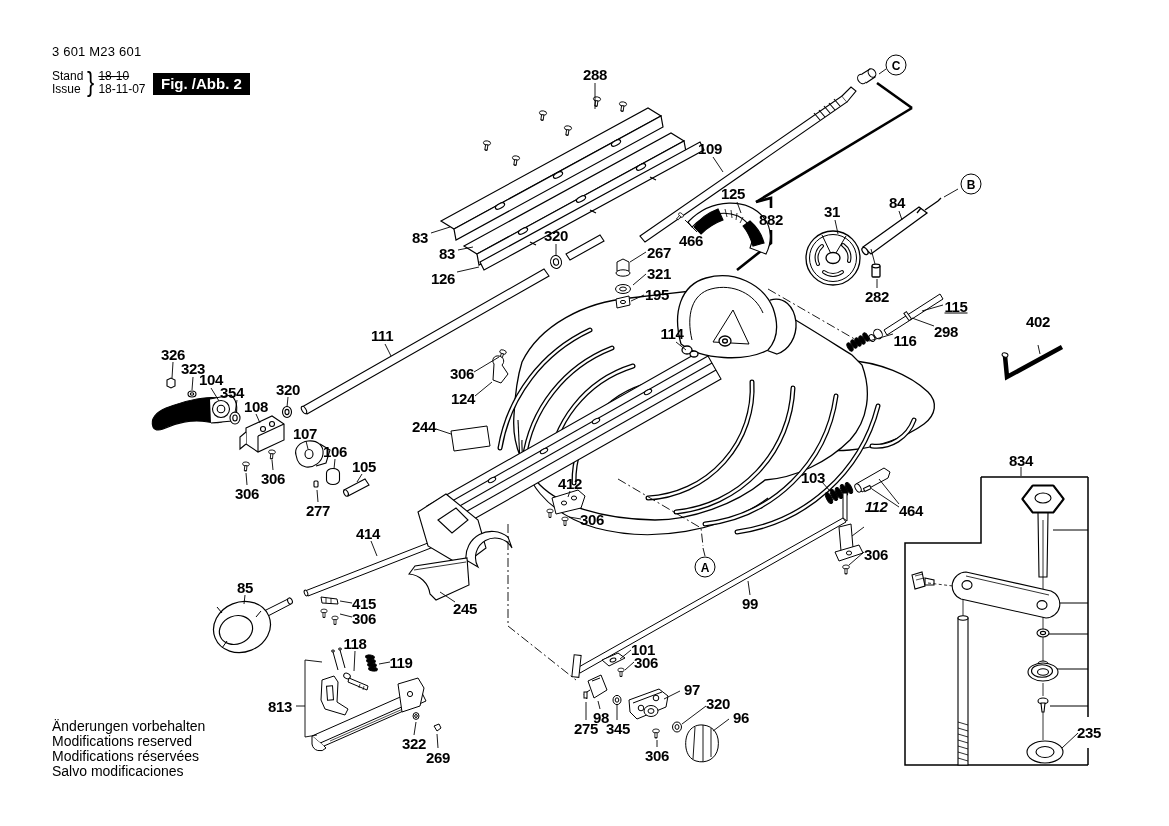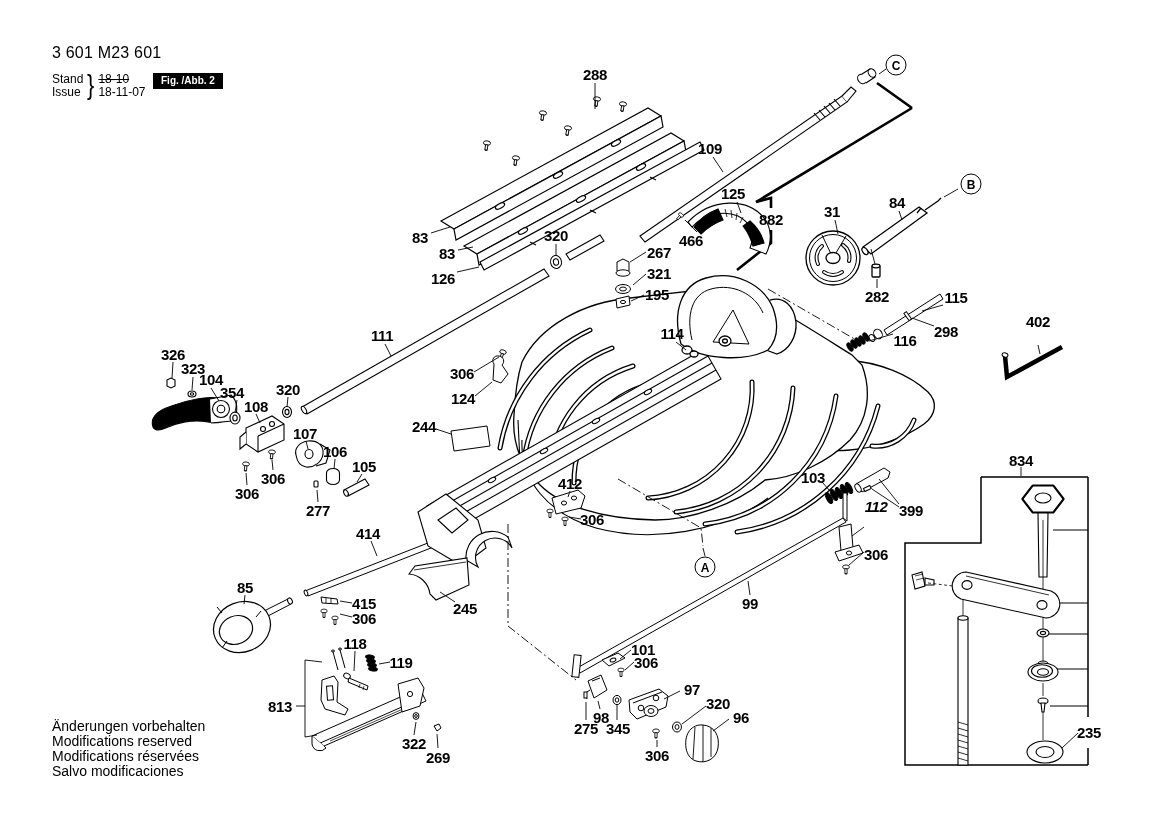--- a/index.html
+++ b/index.html
@@ -13,29 +13,29 @@
     position:absolute;transform:translate(-50%,-50%);
     font-weight:bold;font-size:15px;letter-spacing:-0.4px;white-space:nowrap;
   }
   .ref-circle{
     position:absolute;transform:translate(-50%,-50%);
     width:19px;height:19px;border:1.6px solid #000;border-radius:50%;
     display:flex;align-items:center;justify-content:center;
     font-weight:bold;font-size:12px;background:#fff;
   }
   .title-block{position:absolute;left:52px;top:44px;z-index:3;}
-  .doc-number{font-size:16px;letter-spacing:0.2px;margin-bottom:4px;}
+  .doc-number{font-size:13px;letter-spacing:0.2px;margin-bottom:4px;}
   .stand-issue{display:flex;align-items:center;gap:2px;font-size:12px;margin-top:8px;}
   .si-words div{line-height:13px;}
   .si-brace{font-size:27px;font-weight:400;transform:scaleX(0.8);margin:0 1px;}
   .si-vals div{line-height:13px;}
   .strike{text-decoration:line-through;}
   .fig-box{
     position:absolute;left:153px;top:73px;z-index:3;
-    background:#000;color:#fff;font-weight:bold;font-size:10px;
+    background:#000;color:#fff;font-weight:bold;font-size:15px;
     padding:2px 8px 3px 8px;letter-spacing:0px;
   }
   .footer{position:absolute;left:52px;top:719px;z-index:3;font-size:14px;line-height:15px;}
 </style>
 </head>
 <body>
 
 <svg id="art" width="1169" height="826" viewBox="0 0 1169 826" aria-hidden="true">
   <defs>
     <g id="screw" stroke="#000" stroke-width="1" fill="#fff">
@@ -506,21 +506,21 @@
     <div class="part-label" style="left: 556px; top: 235px;">320</div>
     <div class="part-label" style="left: 733px; top: 193px;">125</div>
     <div class="part-label" style="left: 771px; top: 219px;">882</div>
     <div class="part-label" style="left: 691px; top: 240px;">466</div>
     <div class="part-label" style="left: 659px; top: 252px; text-align: right;">267</div>
     <div class="part-label" style="left: 659px; top: 273px;">321</div>
     <div class="part-label" style="left: 657px; top: 294px;">195</div>
     <div class="part-label" style="left: 832px; top: 211px;">31</div>
     <div class="part-label" style="left: 897px; top: 202px;">84</div>
     <div class="part-label" style="left: 877px; top: 296px;">282</div>
-    <div class="part-label" style="left: 956px; top: 297px;">115</div>
+    <div class="part-label" style="left: 956px; top: 306px; text-decoration: underline;">115</div>
     <div class="part-label" style="left: 905px; top: 340px;">116</div>
     <div class="part-label" style="left: 946px; top: 331px;">298</div>
     <div class="part-label" style="left: 1038px; top: 321px;">402</div>
     <div class="part-label" style="left: 382px; top: 335px;">111</div>
     <div class="part-label" style="left: 672px; top: 333px;">114</div>
     <div class="part-label" style="left: 173px; top: 354px;">326</div>
     <div class="part-label" style="left: 193px; top: 368px;">323</div>
     <div class="part-label" style="left: 211px; top: 379px;">104</div>
     <div class="part-label" style="left: 232px; top: 392px; text-align: right;">354</div>
     <div class="part-label" style="left: 256px; top: 406px;">108</div>
@@ -530,21 +530,21 @@
     <div class="part-label" style="left: 424px; top: 426px;">244</div>
     <div class="part-label" style="left: 305px; top: 433px;">107</div>
     <div class="part-label" style="left: 335px; top: 451px; text-align: right;">106</div>
     <div class="part-label" style="left: 364px; top: 466px;">105</div>
     <div class="part-label" style="left: 273px; top: 478px;">306</div>
     <div class="part-label" style="left: 247px; top: 493px;">306</div>
     <div class="part-label" style="left: 318px; top: 510px;">277</div>
     <div class="part-label" style="left: 570px; top: 483px;">412</div>
     <div class="part-label" style="left: 592px; top: 519px;">306</div>
     <div class="part-label" style="left: 813px; top: 477px;">103</div>
-    <div class="part-label" style="left: 911px; top: 510px;">399</div>
+    <div class="part-label" style="left: 911px; top: 510px;">464</div>
     <div class="part-label" style="left: 876px; top: 506px; font-style: italic;">112</div>
     <div class="part-label" style="left: 876px; top: 554px;">306</div>
     <div class="part-label" style="left: 1021px; top: 460px;">834</div>
     <div class="part-label" style="left: 245px; top: 587px;">85</div>
     <div class="part-label" style="left: 368px; top: 533px;">414</div>
     <div class="part-label" style="left: 364px; top: 603px;">415</div>
     <div class="part-label" style="left: 364px; top: 618px;">306</div>
     <div class="part-label" style="left: 465px; top: 608px;">245</div>
     <div class="part-label" style="left: 355px; top: 643px;">118</div>
     <div class="part-label" style="left: 401px; top: 662px;">119</div>

